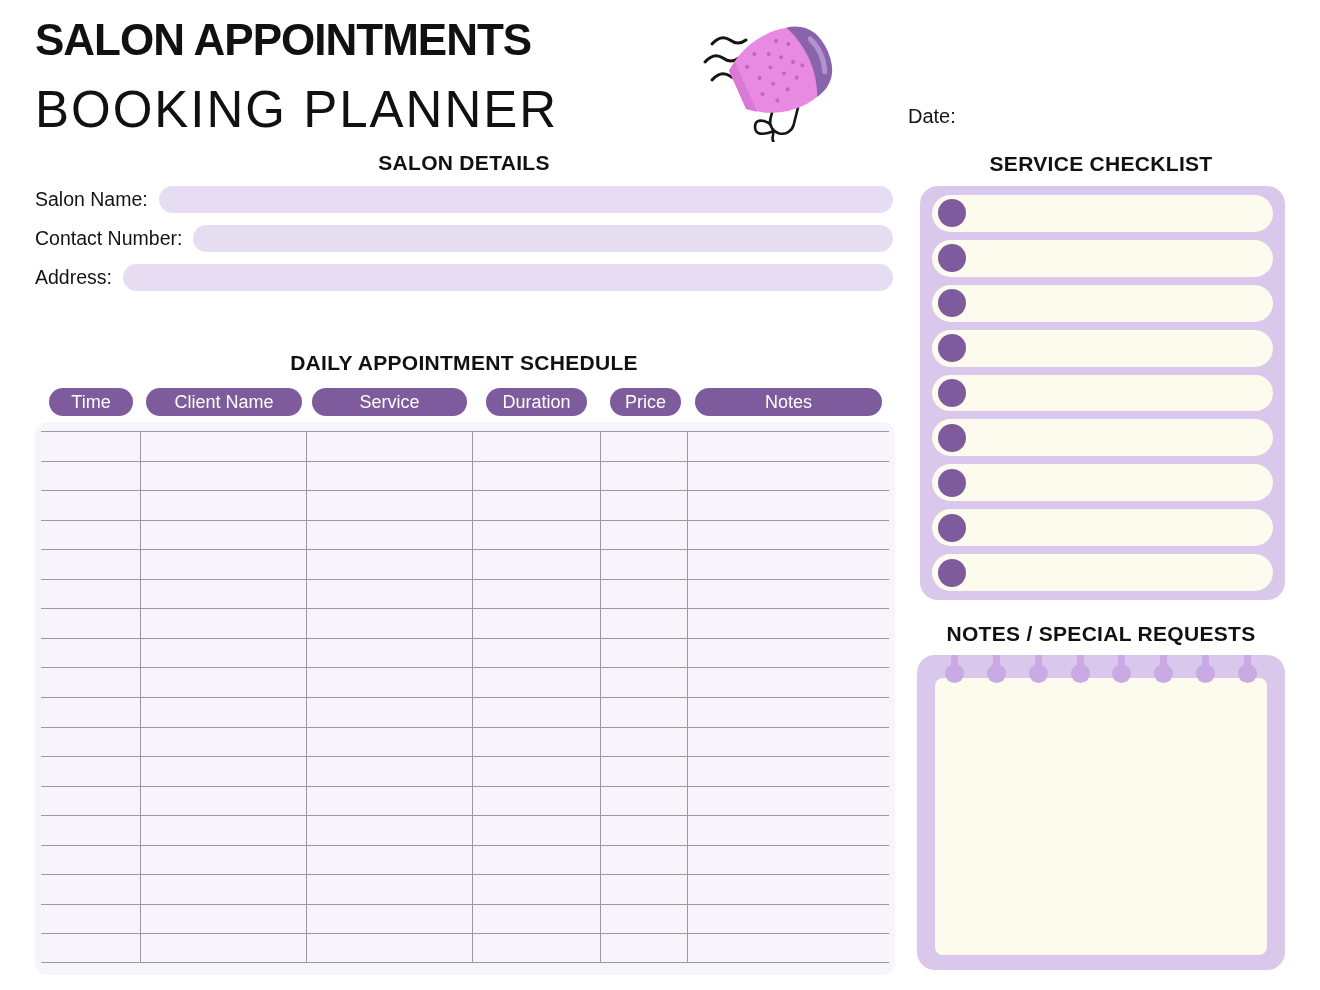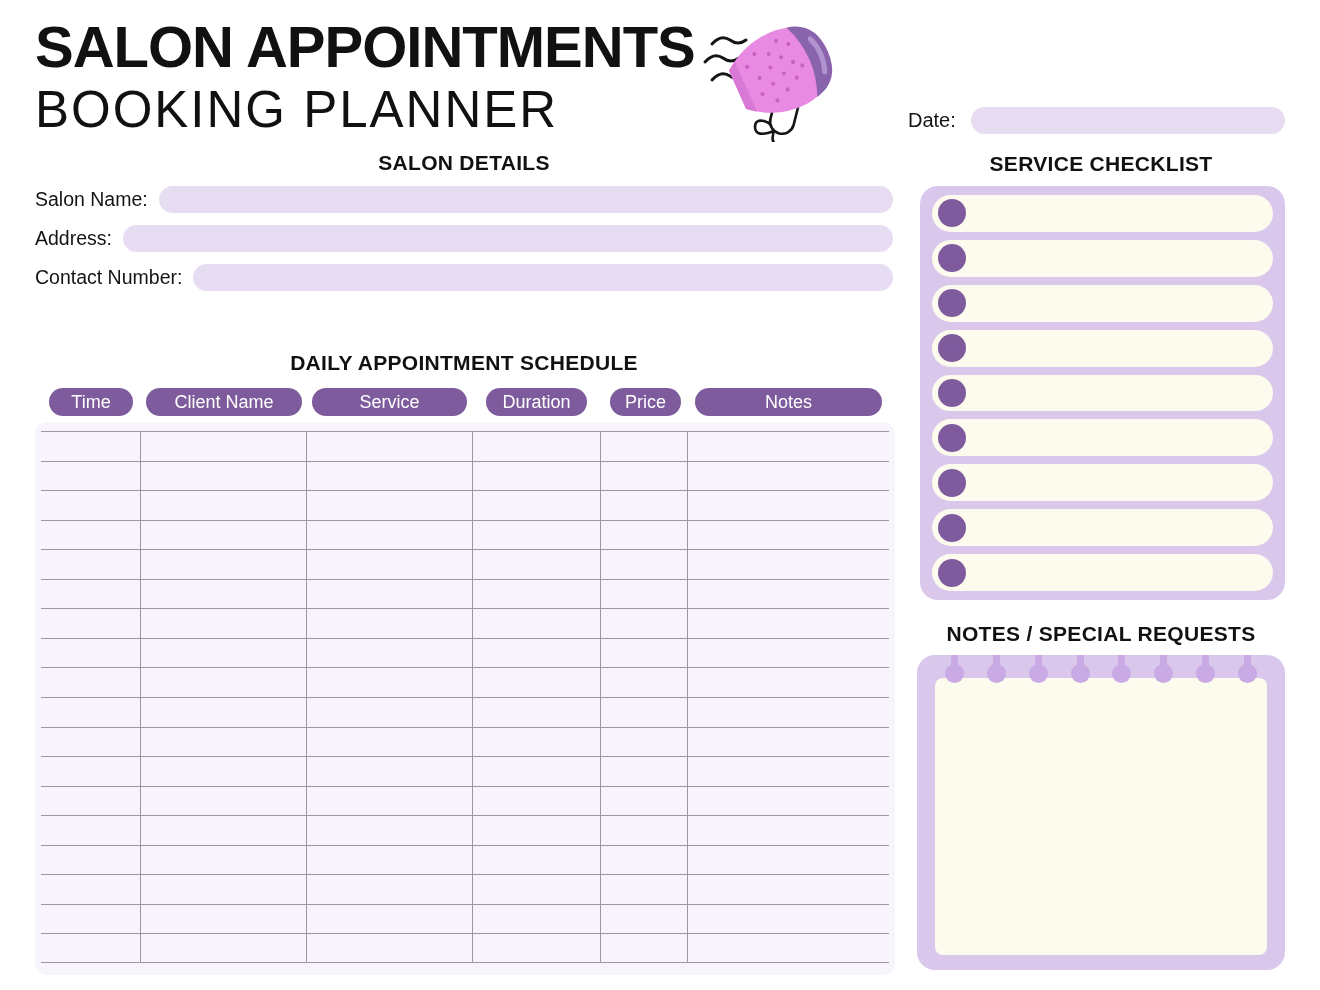--- a/index.html
+++ b/index.html
@@ -17,33 +17,33 @@
   body{
     position:relative;
     background:#ffffff;
     font-family:"Liberation Sans", sans-serif;
     color:var(--ink);
     overflow:hidden;
   }
   
   .title{
     position:absolute;left:35px;top:18px;
-    font-size:58px;font-weight:800;letter-spacing:-1px;line-height:1.0;
+    font-size:44px;font-weight:800;letter-spacing:-1px;line-height:1.0;
     color:#111;
   }
   .subtitle{
     position:absolute;left:35px;top:84px;
     font-size:51px;font-weight:500;letter-spacing:2px;line-height:1.0;
     color:#111;
   }
   .dryer{position:absolute;left:700px;top:14px;width:148px;height:128px;}
   
   .date-row{
     position:absolute;left:908px;top:105px;width:377px;height:30px;
-    display:flex;align-items:center;gap:15px;
+    display:flex;gap:15px;flex-direction:column;
   }
   .date-row .lbl{font-size:20px;font-weight:500;}
   .pill-input{
     background:var(--lavender-input);
     border-radius:14px;height:27px;flex:1;
     font-size:16px;line-height:27px;padding:0 12px;color:var(--ink);
   }
   
   .sec-head{
     position:absolute;text-align:center;
@@ -184,25 +184,25 @@
 <div class="sec-head schedule">DAILY APPOINTMENT SCHEDULE</div>
 <div class="sec-head checklist">SERVICE CHECKLIST</div>
 <div class="sec-head notes">NOTES / SPECIAL REQUESTS</div>
 
 <div class="fields">
     <div class="field-row">
       <span class="field-label">Salon Name:</span>
       <div class="pill-input"></div>
     </div>
     <div class="field-row">
+      <span class="field-label">Contact Number:</span>
+      <div class="pill-input"></div>
+    </div>
+    <div class="field-row">
       <span class="field-label">Address:</span>
-      <div class="pill-input"></div>
-    </div>
-    <div class="field-row">
-      <span class="field-label">Contact Number:</span>
       <div class="pill-input"></div>
     </div>
   </div>
 
 <div class="colpills">
     <div class="colpill">Time</div>
     <div class="colpill">Client Name</div>
     <div class="colpill">Service</div>
     <div class="colpill">Duration</div>
     <div class="colpill">Price</div>

